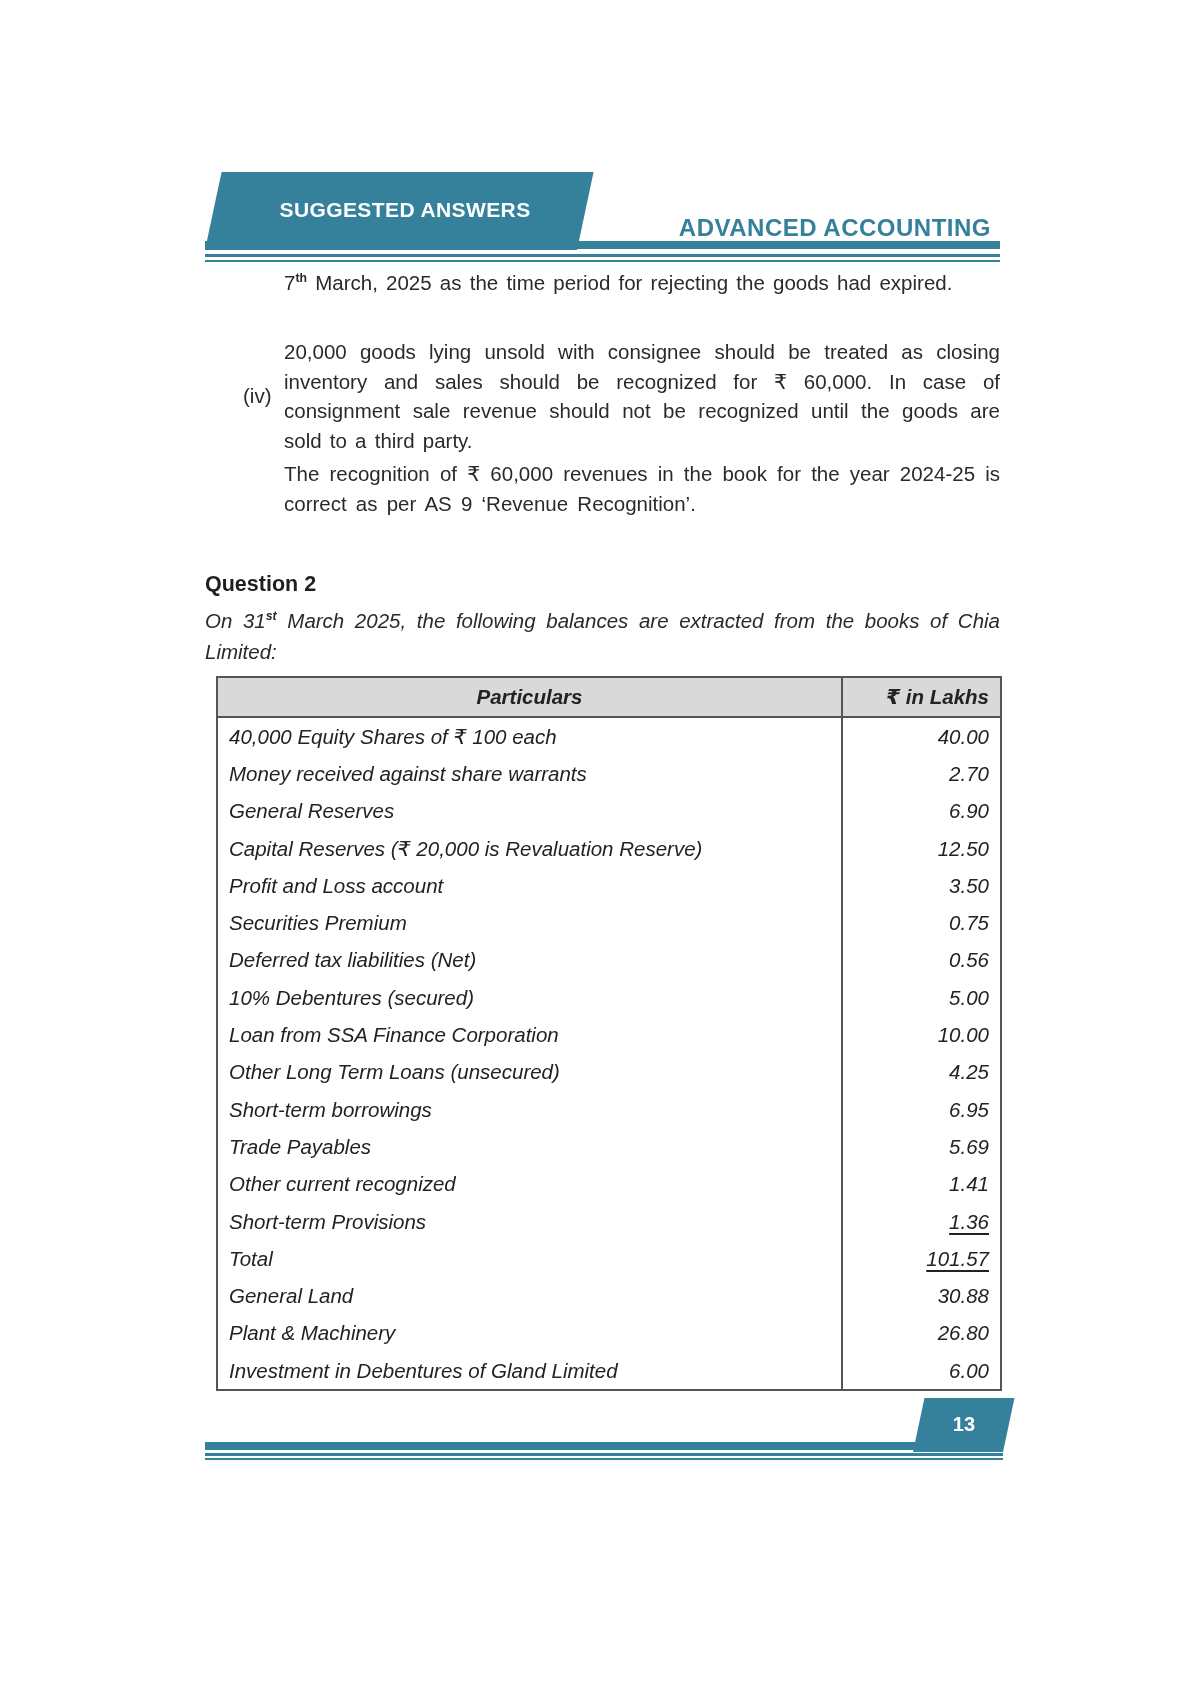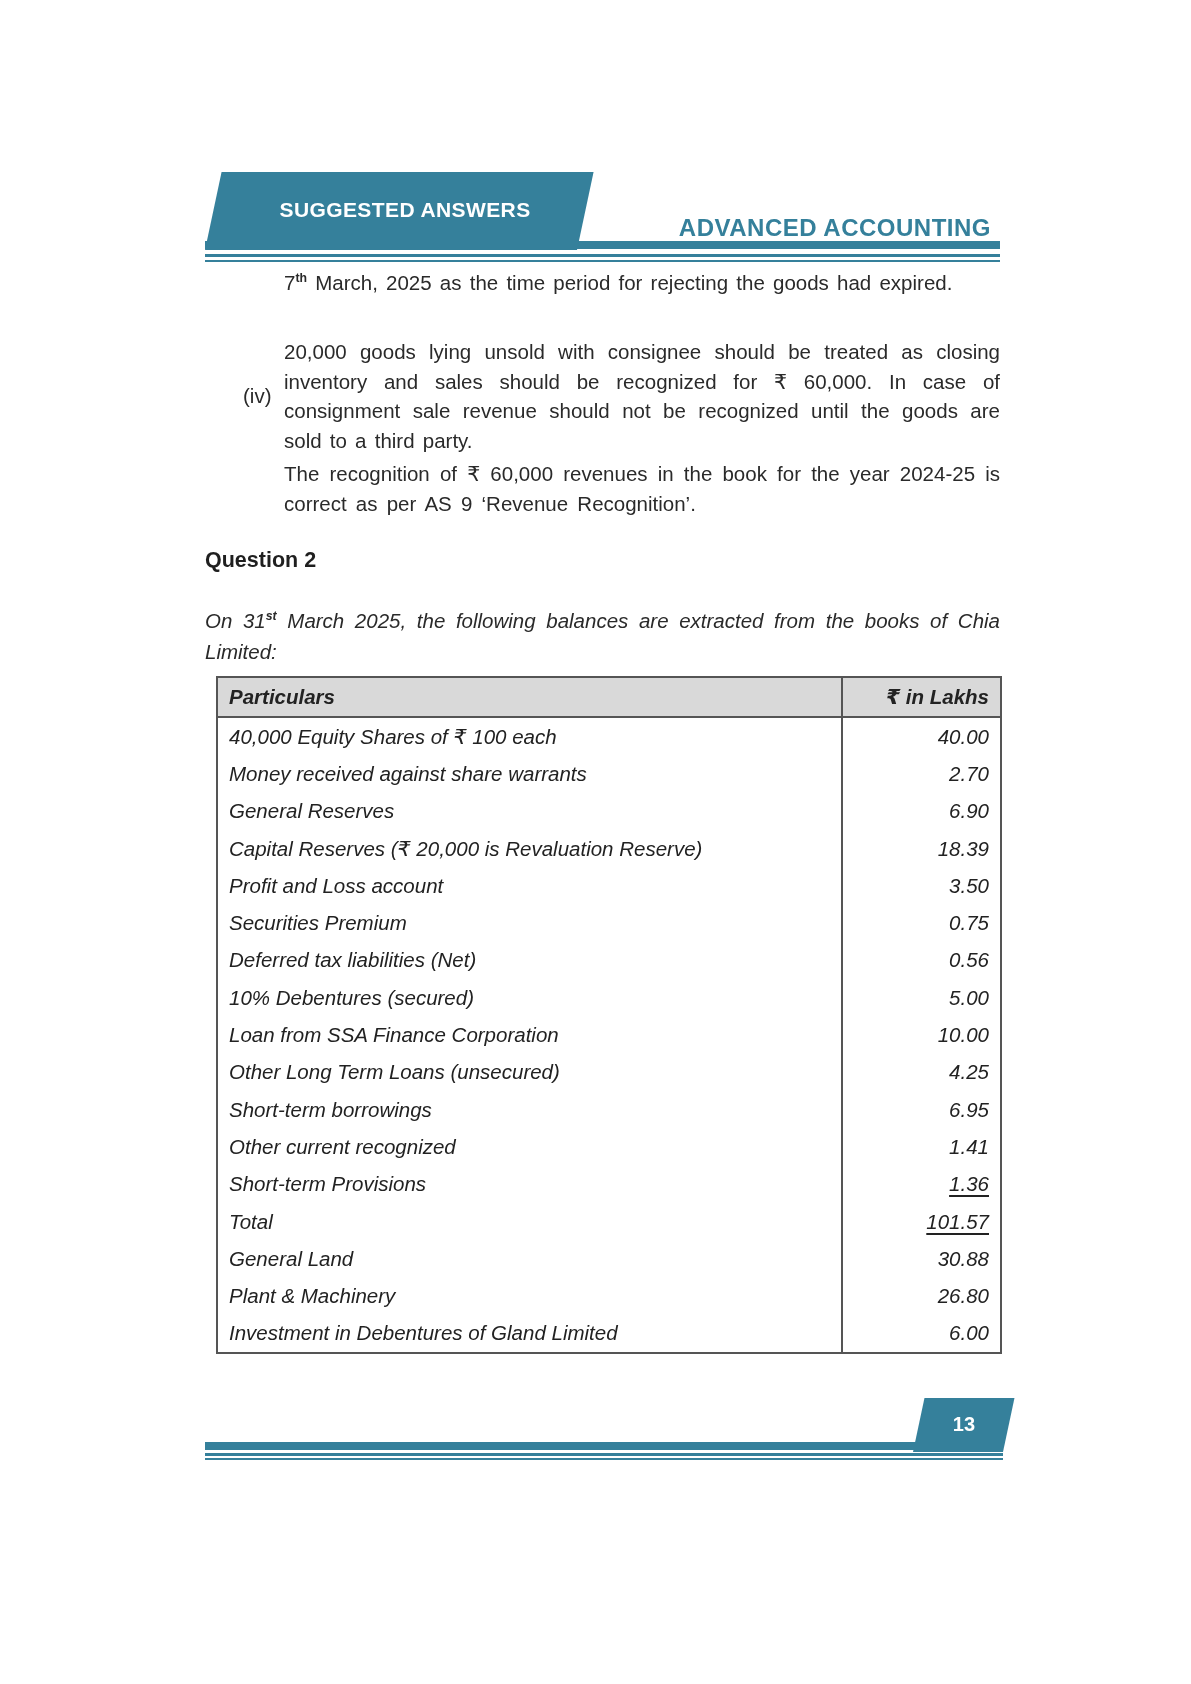--- a/index.html
+++ b/index.html
@@ -28,33 +28,33 @@
     letter-spacing:.5px;z-index:0;white-space:nowrap;
   }
 
   
   .para{line-height:29.5px;font-size:20.5px;text-align:justify;}
   .p-expired{left:284px;top:268px;width:716px;word-spacing:2.5px;}
   .p-iv{left:243px;top:337px;width:757px;display:flex;align-items:center;}
   .p-iv .marker{flex:0 0 41px;font-size:20.5px;line-height:29.5px;}
   .p-iv .itext{flex:1;word-spacing:2.5px;}
   .p-rec{left:284px;top:459px;width:716px;word-spacing:3.5px;}
-  .q-head{left:205px;top:548px;font-size:21.5px;font-weight:bold;color:#1f1f1f;}
+  .q-head{left:205px;top:572px;font-size:21.5px;font-weight:bold;color:#1f1f1f;}
   .p-intro{left:205px;top:605px;width:795px;font-style:italic;word-spacing:.5px;line-height:31px;}
   sup.sp{font-size:60%;vertical-align:super;line-height:0;font-weight:bold;}
 
   
   .tbl{
     left:216px;top:676px;width:786px;border-collapse:collapse;table-layout:fixed;
     font-size:20.5px;font-style:italic;color:#222;
   }
   .tbl th,.tbl td{padding:0 11px;vertical-align:middle;}
   .tbl{border:2px solid #555;}
   .tbl th{
-    height:38px;background:#d9d9d9;font-weight:bold;text-align:left;
+    height:38px;background:#d9d9d9;font-weight:bold;text-align:center;
     border-bottom:2px solid #555;
   }
   .tbl th.val,.tbl td.val{width:135px;text-align:right;border-left:2px solid #555;}
   .tbl td{height:37.3px;}
   .ul{text-decoration:underline;text-underline-offset:4px;text-decoration-thickness:1.5px;margin-top:40px;}
 
   
   .ftr-bar{left:205px;top:1442px;width:798px;height:8px;background:var(--teal);z-index:1;}
   .ftr-line{left:205px;top:1452.5px;width:798px;height:3px;background:var(--teal);z-index:1;}
   .ftr-hair{left:205px;top:1458px;width:798px;height:1.5px;background:var(--teal);z-index:1;}
@@ -109,21 +109,21 @@
       <tr>
           <td>Money received against share warrants</td>
           <td class="val">2.70</td>
         </tr>
       <tr>
           <td>General Reserves</td>
           <td class="val">6.90</td>
         </tr>
       <tr>
           <td>Capital Reserves (₹ 20,000 is Revaluation Reserve)</td>
-          <td class="val">18.39</td>
+          <td class="val">12.50</td>
         </tr>
       <tr>
           <td>Profit and Loss account</td>
           <td class="val">3.50</td>
         </tr>
       <tr>
           <td>Securities Premium</td>
           <td class="val">0.75</td>
         </tr>
       <tr>
@@ -138,20 +138,24 @@
           <td>Loan from SSA Finance Corporation</td>
           <td class="val">10.00</td>
         </tr>
       <tr>
           <td>Other Long Term Loans (unsecured)</td>
           <td class="val">4.25</td>
         </tr>
       <tr>
           <td>Short-term borrowings</td>
           <td class="val">6.95</td>
+        </tr>
+      <tr>
+          <td>Trade Payables</td>
+          <td class="val">5.69</td>
         </tr>
       <tr>
           <td>Other current recognized</td>
           <td class="val">1.41</td>
         </tr>
       <tr>
           <td>Short-term Provisions</td>
           <td class="val"><span class="ul">1.36</span></td>
         </tr>
       <tr>

